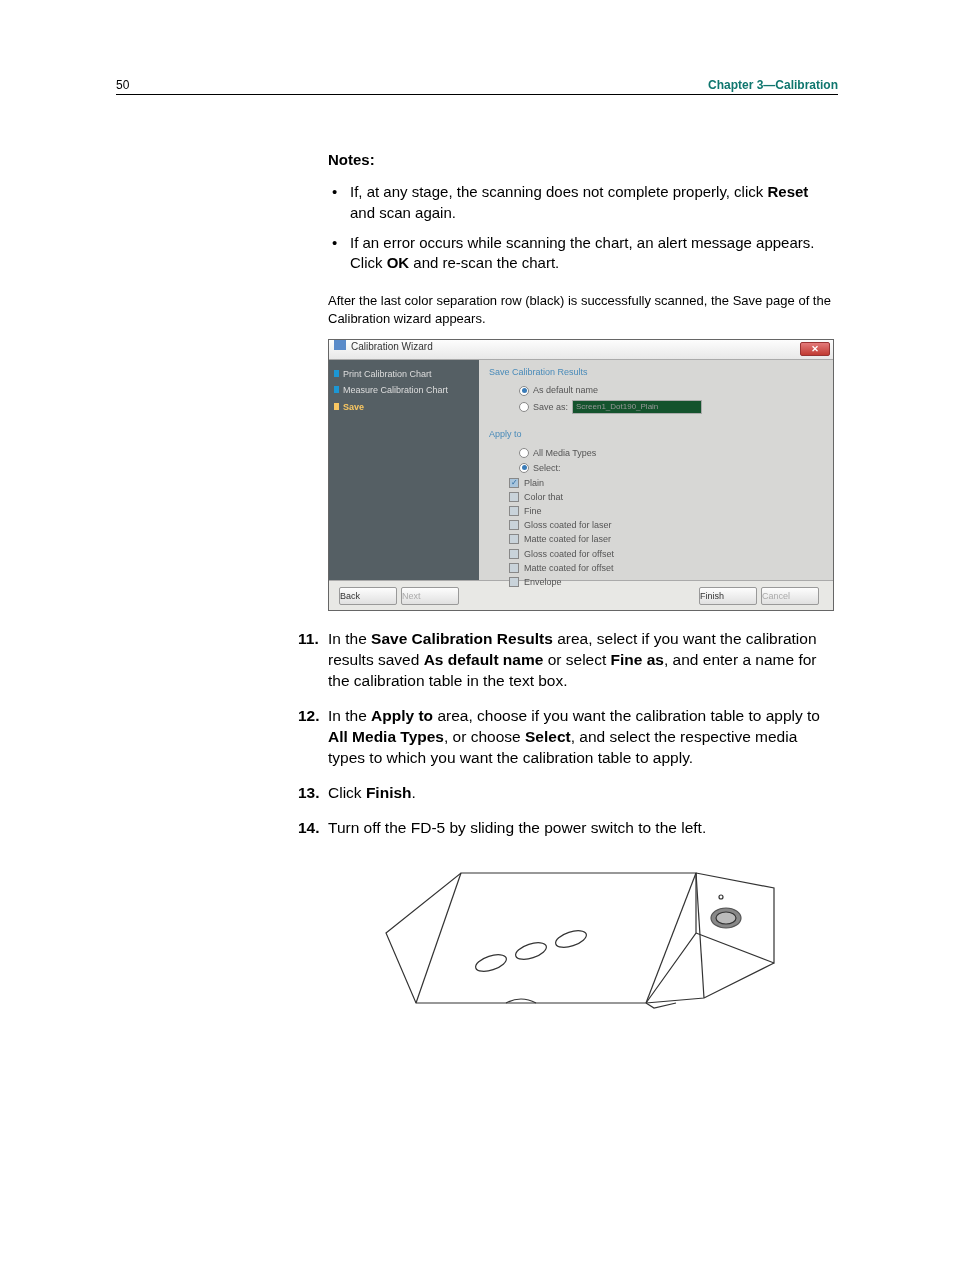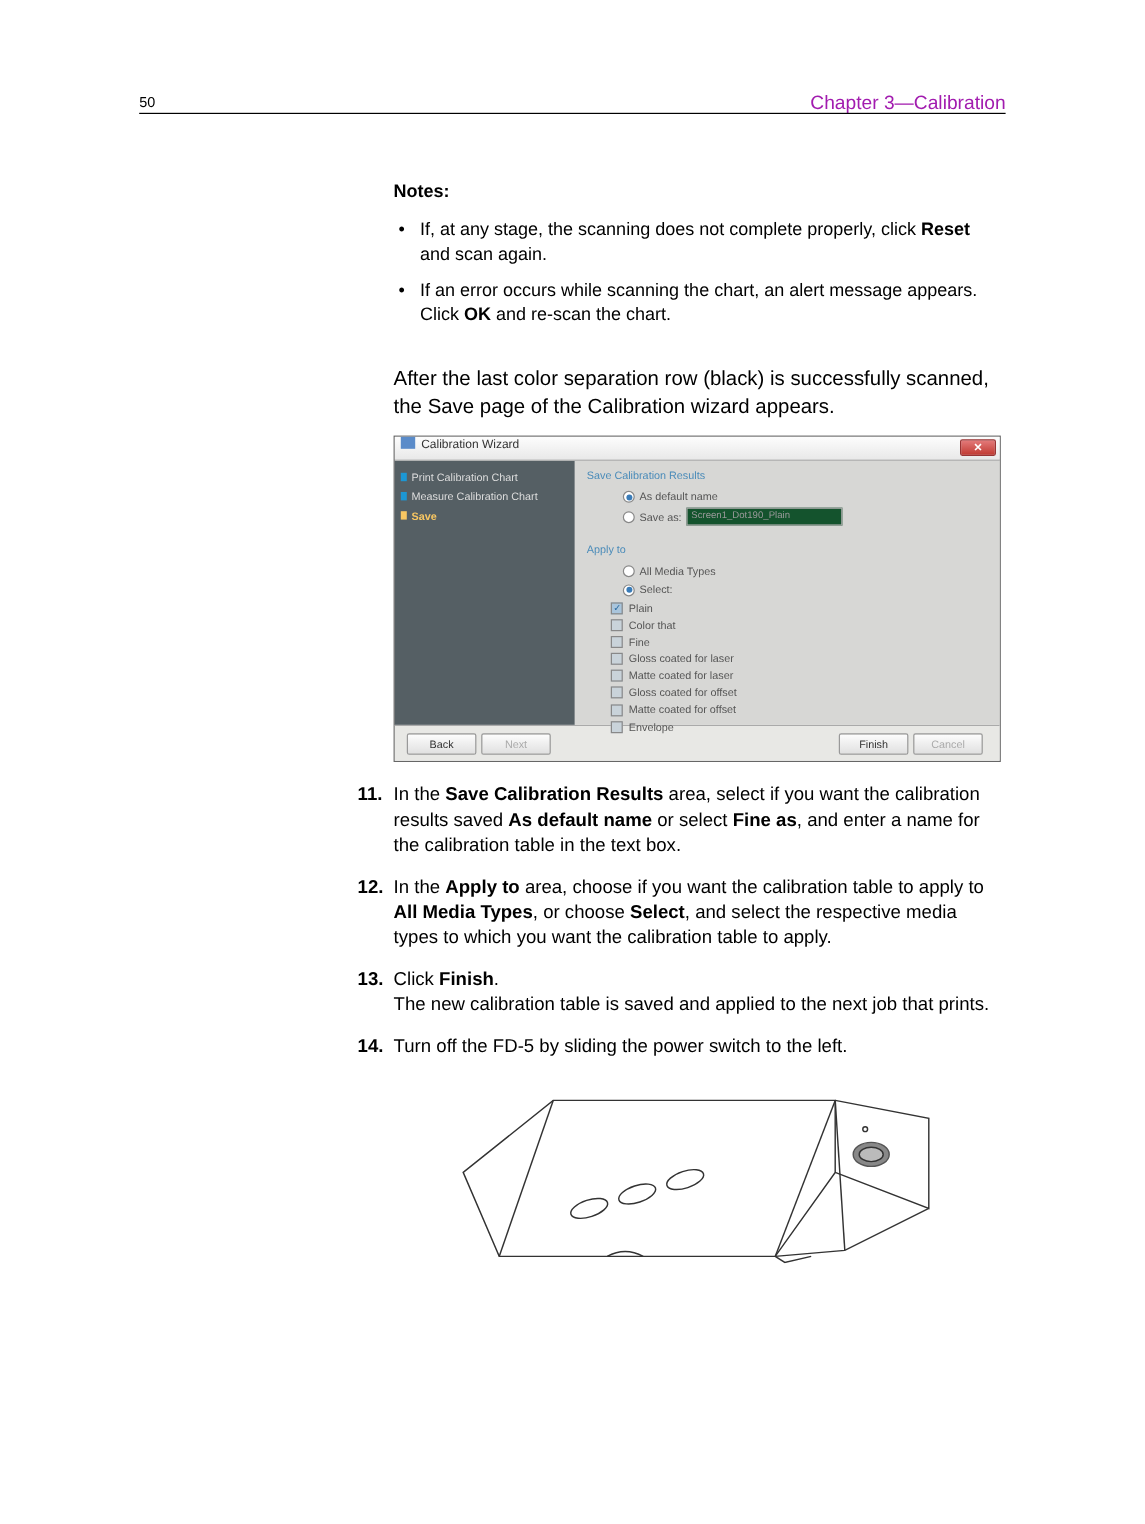--- a/index.html
+++ b/index.html
@@ -14,22 +14,23 @@
       position: absolute;
       top: 78px;
       left: 116px;
       font-size: 12px;
       color: #000;
     }
     .chapter-title {
       position: absolute;
       top: 78px;
       right: 116px;
-      font-size: 16px;
-      color: #a21caf;
+      font-size: 12px;
+      color: #0f766e;
+      font-weight: bold;
     }
     .header-line {
       position: absolute;
       top: 94px;
       left: 116px;
       right: 116px;
       border-top: 1px solid #000;
     }
     .content {
       position: absolute;
@@ -39,35 +40,35 @@
       font-size: 15px;
       color: #000;
       line-height: 1.35;
     }
     .notes-heading {
       font-weight: bold;
       margin-bottom: 12px;
     }
     .note-list {
       list-style: none;
-      margin-bottom: 32px;
+      margin-bottom: 19px;
     }
     .note-list li {
       position: relative;
       padding-left: 22px;
       margin-bottom: 10px;
     }
     .note-list li::before {
       content: "•";
       position: absolute;
       left: 4px;
       font-size: 15px;
     }
     .para {
-      font-size: 17px;
+      font-size: 13px;
       margin-bottom: 10px;
     }
     .wizard {
       width: 506px;
       margin-top: 12px;
       margin-bottom: 18px;
       border: 1px solid #666;
       background: #f0f0f0;
       font-size: 10px;
       font-family: Tahoma, Arial, sans-serif;
@@ -200,21 +201,21 @@
       height: 30px;
       display: flex;
       align-items: center;
       padding: 0 10px;
       background: #e8e8e5;
     }
     .wizard-footer .btn {
       font-size: 9px;
       padding: 2px 0;
       width: 58px;
-      text-align: center;
+      text-align: left;
       border: 1px solid #999;
       border-radius: 2px;
       background: linear-gradient(#fdfdfd, #e0e0e0);
       margin-right: 4px;
       color: #333;
     }
     .wizard-footer .btn.disabled { color: #aaa; }
     .wizard-footer .spacer { flex: 1; }
 
     .step-list {
@@ -345,21 +346,20 @@
       <span class="num">11.</span>
       <span>In the </span><span class="b">Save Calibration Results</span><span> area, select if you want the calibration results saved </span><span class="b">As default name</span><span> or select </span><span class="b">Fine as</span><span>, and enter a name for the calibration table in the text box.</span>
     </li>
     <li>
       <span class="num">12.</span>
       <span>In the </span><span class="b">Apply to</span><span> area, choose if you want the calibration table to apply to </span><span class="b">All Media Types</span><span>, or choose </span><span class="b">Select</span><span>, and select the respective media types to which you want the calibration table to apply.</span>
     </li>
     <li>
       <span class="num">13.</span>
       <span>Click </span><span class="b">Finish</span><span>.</span>
-      <div>The new calibration table is saved and applied to the next job that prints.</div>
     </li>
     <li>
       <span class="num">14.</span>
       <span>Turn off the FD-5 by sliding the power switch to the left.</span>
     </li>
   </ol>
 
   <div class="device-figure">
     <svg viewBox="0 0 410 156">
       <g stroke="#333" stroke-width="1.2" fill="none">

